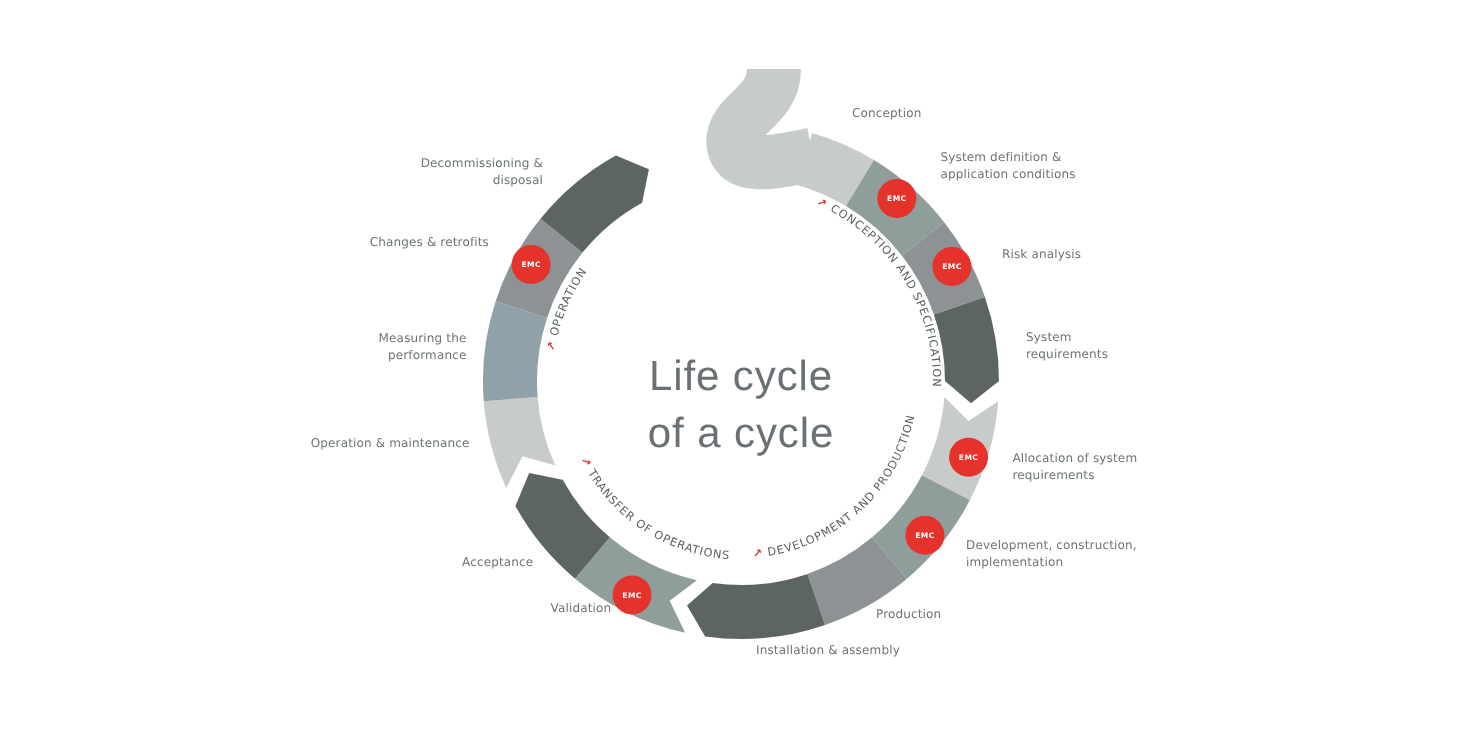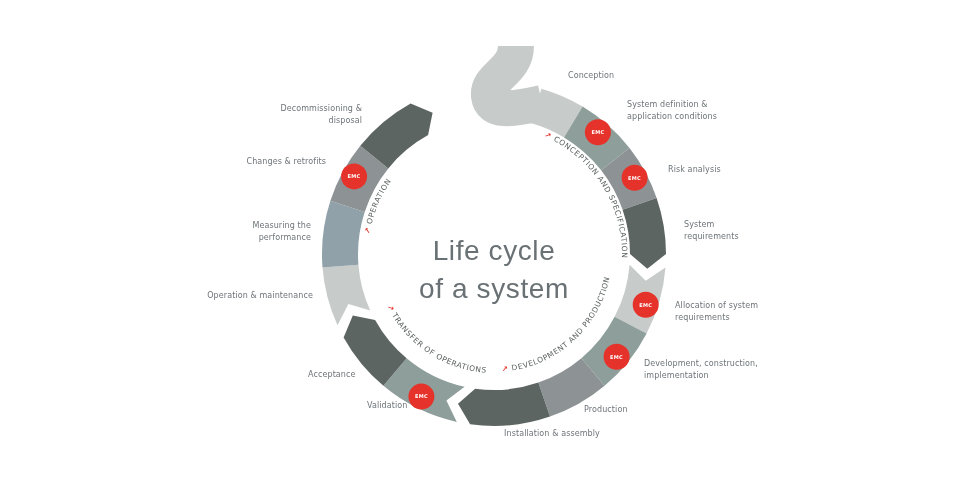--- a/index.html
+++ b/index.html
@@ -76,15 +76,15 @@
       <text x="504" y="436" font-size="8" fill="#6d7478" text-anchor="start" letter-spacing="0.1"><tspan x="504" dy="0">Installation &amp; assembly</tspan></text>
       <text x="367" y="408" font-size="8" fill="#6d7478" text-anchor="start" letter-spacing="0.1"><tspan x="367" dy="0">Validation</tspan></text>
       <text x="308" y="377" font-size="8" fill="#6d7478" text-anchor="start" letter-spacing="0.1"><tspan x="308" dy="0">Acceptance</tspan></text>
       <text x="313" y="298" font-size="8" fill="#6d7478" text-anchor="end" letter-spacing="0.1"><tspan x="313" dy="0">Operation &amp; maintenance</tspan></text>
       <text x="311" y="228" font-size="8" fill="#6d7478" text-anchor="end" letter-spacing="0.1"><tspan x="311" dy="0">Measuring the</tspan><tspan x="311" dy="11.5">performance</tspan></text>
       <text x="326" y="164" font-size="8" fill="#6d7478" text-anchor="end" letter-spacing="0.1"><tspan x="326" dy="0">Changes &amp; retrofits</tspan></text>
       <text x="362" y="111" font-size="8" fill="#6d7478" text-anchor="end" letter-spacing="0.1"><tspan x="362" dy="0">Decommissioning &amp;</tspan><tspan x="362" dy="11.5">disposal</tspan></text>
     </svg>
   <div class="title">
     <div>Life cycle</div>
-    <div>of a system</div>
+    <div>of a cycle</div>
   </div>
 </div>
 
 </body></html>

